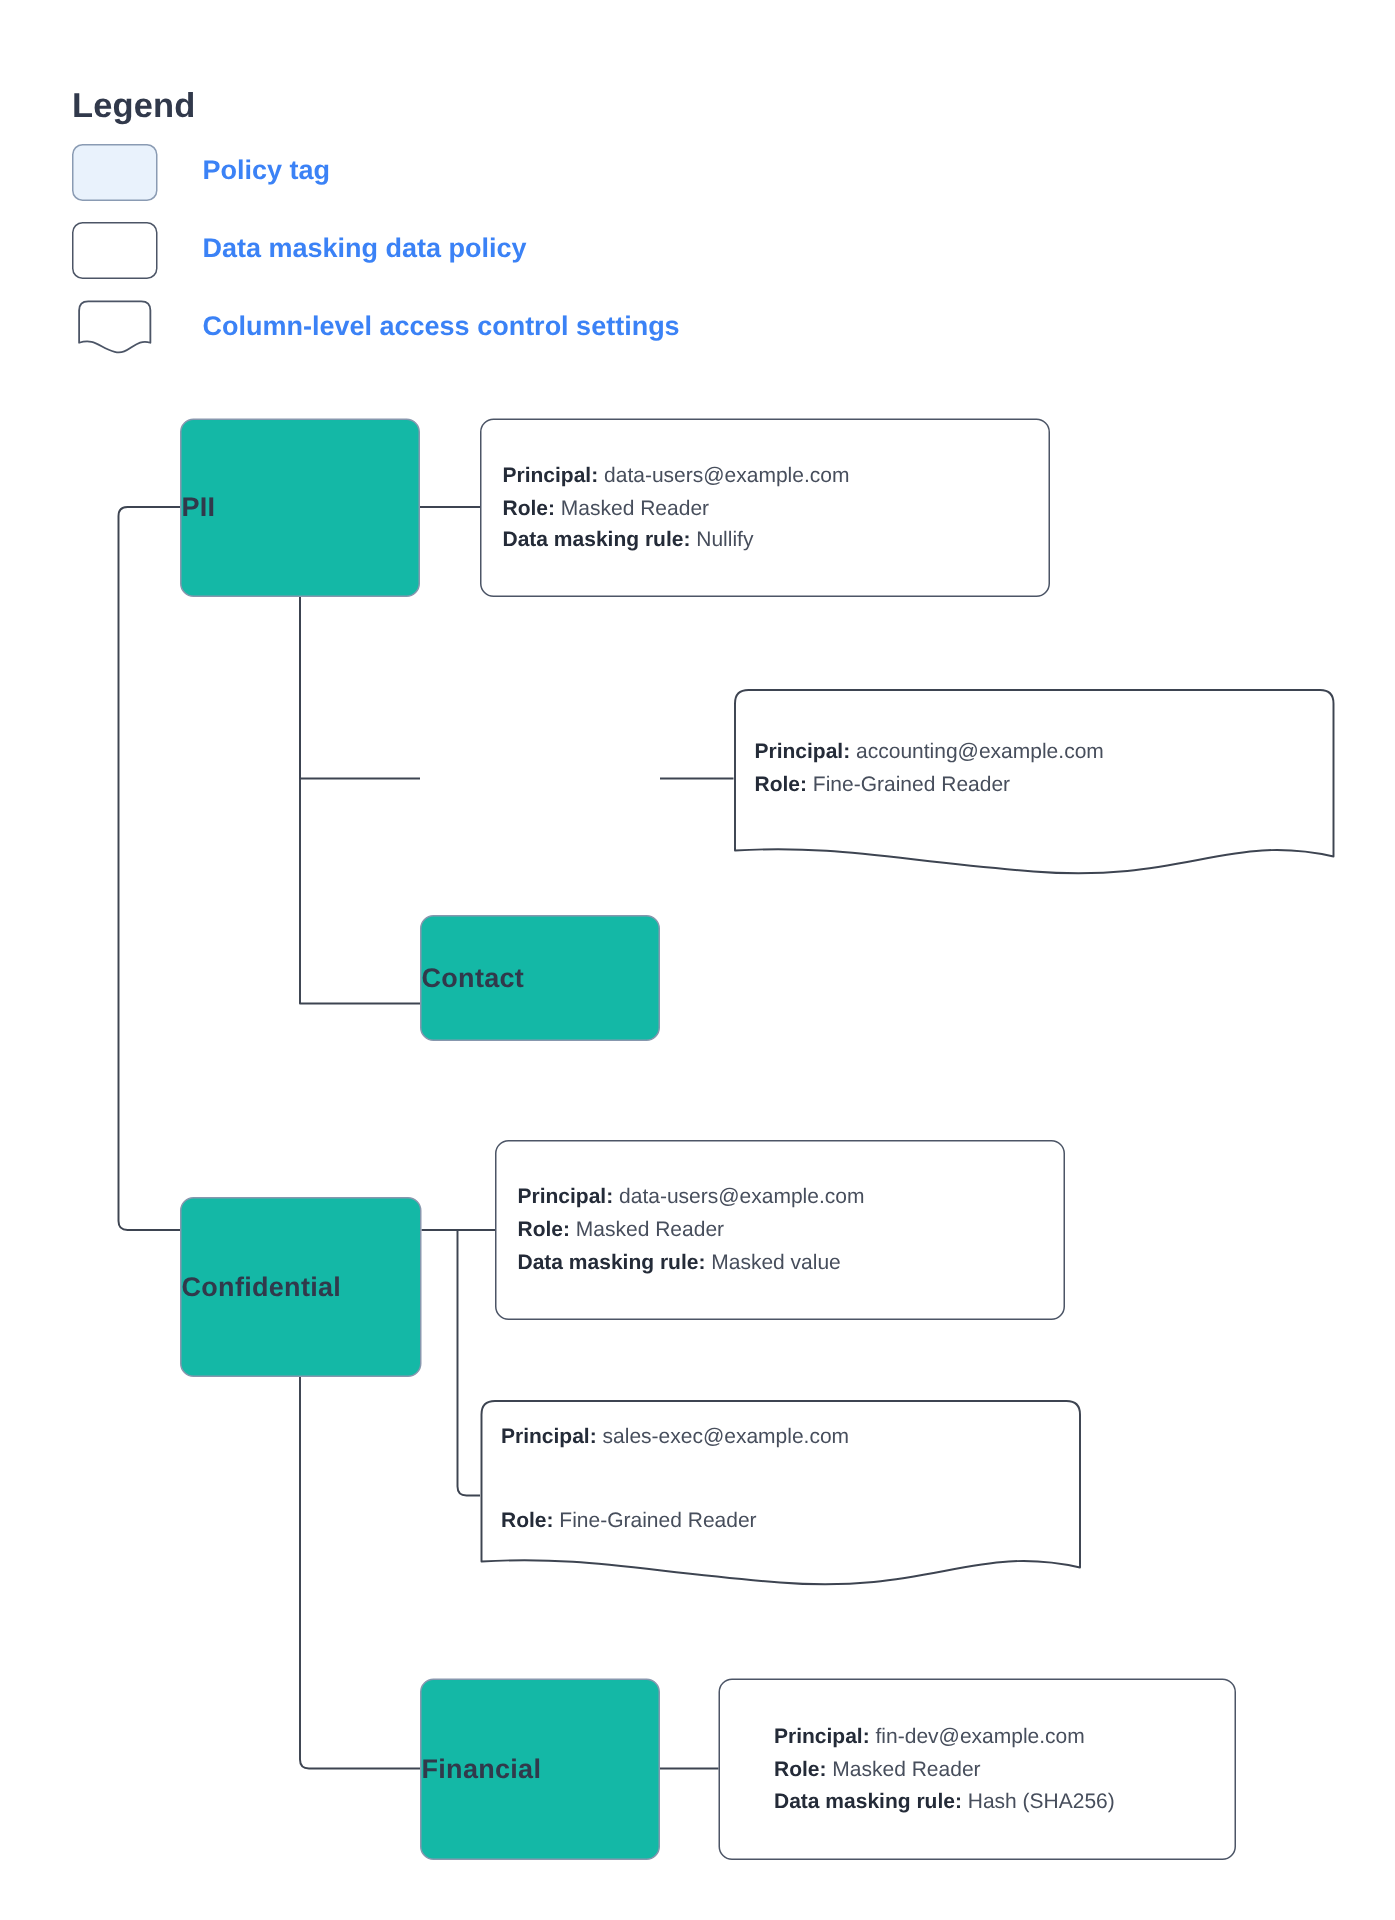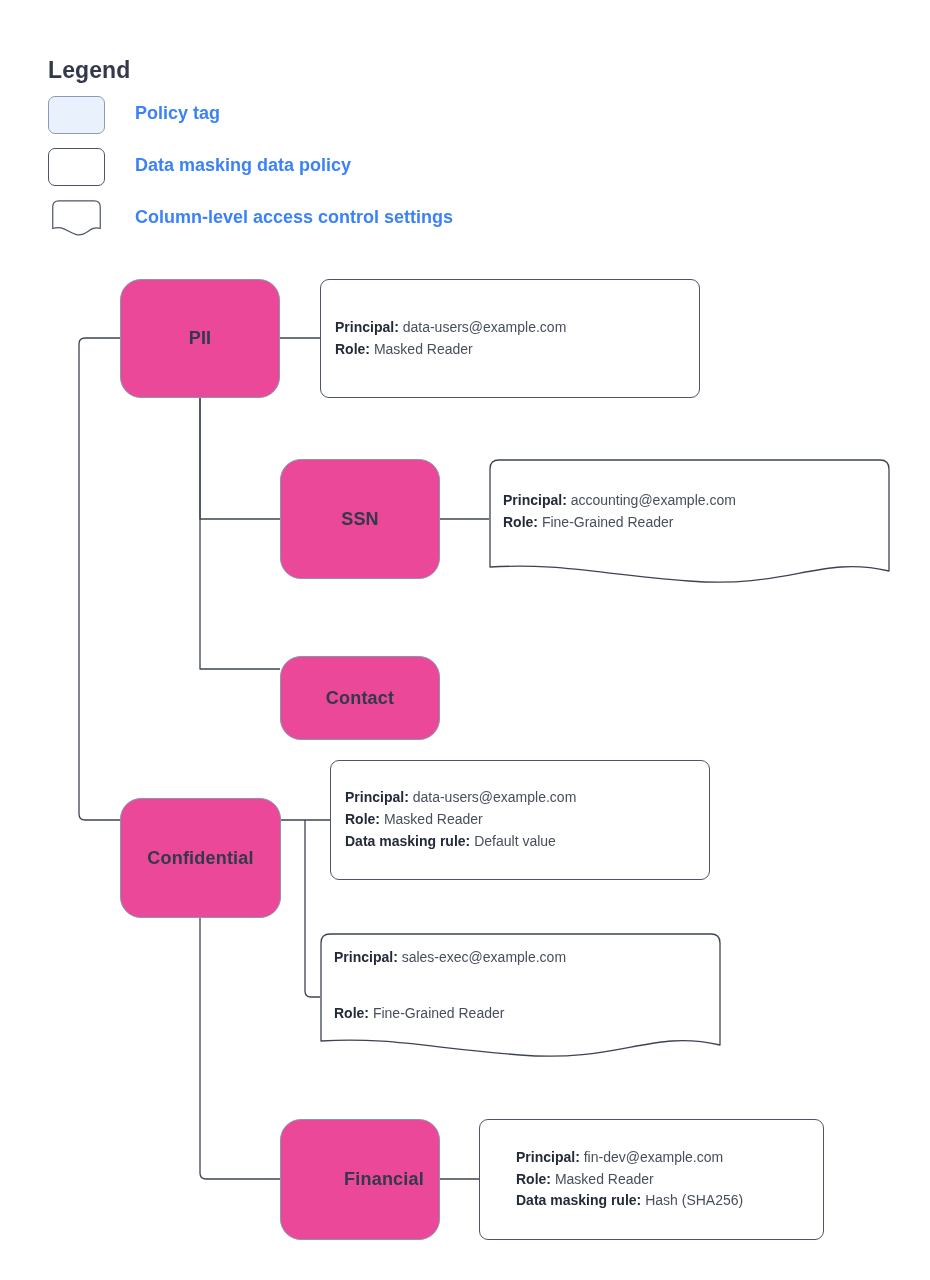--- a/index.html
+++ b/index.html
@@ -63,26 +63,26 @@
     left: 87px;
     top: 7px;
     font-size: 18px;
     font-weight: bold;
     color: #3b82f6;
     white-space: nowrap;
   }
   .node {
     position: absolute;
     box-sizing: border-box;
-    background: #ec4899;
+    background: #14b8a6;
     border: 1.3px solid #8797ae;
-    border-radius: 21px;
+    border-radius: 9px;
     display: flex;
     align-items: center;
-    justify-content: center;
+    justify-content: flex-start;
   }
   .node-label {
     font-size: 18px;
     font-weight: bold;
     color: #31394b;
     text-align: center;
     letter-spacing: 0.2px;
   }
   .policy {
     position: absolute;
@@ -174,45 +174,46 @@
       <path d="M1 8 Q1 1 8 1 L49 1 Q56 1 56 8 L56 33
                C44 29 40 43 28.5 40 C17 37 13 29 1 33 Z" fill="#ffffff" stroke="#4c5566" stroke-width="1.4" stroke-linejoin="round"></path>
     </svg>
     <div class="legend-label">Column-level access control settings</div>
   </div>
 
   <div class="node" style="left:120px; top:279px; width:160px; height:119px;">
     <span class="node-label">PII</span>
   </div>
 
-  <div class="node" style="left:280px; top:459px; width:160px; height:120px;">
-    <span class="node-label">SSN</span>
-  </div>
-
-  <div class="node" style="left:280px; top:610px; width:160px; height:84px;margin-top:46px;">
+
+  <div class="node" style="left:280px; top:610px; width:160px; height:84px;">
     <span class="node-label">Contact</span>
   </div>
 
   <div class="node" style="left:120px; top:760px; width:161px; height:120px;margin-top:38px;">
     <span class="node-label">Confidential</span>
   </div>
 
-  <div class="node" style="left:280px; top:1119px; width:160px; height:121px;padding-left:48px;">
+  <div class="node" style="left:280px; top:1119px; width:160px; height:121px;">
     <span class="node-label">Financial</span>
   </div>
 
   <div class="policy" style="left:320px; top:279px; width:380px; height:119px;">
     <div class="policy-lines">
       <div class="pline">
         <span class="pkey">Principal:</span>
         <span class="pval">data-users@example.com</span>
       </div>
       <div class="pline">
         <span class="pkey">Role:</span>
         <span class="pval">Masked Reader</span>
+      </div>
+      <div class="pline">
+        <span class="pkey">Data masking rule:</span>
+        <span class="pval">Nullify</span>
       </div>
     </div>
   </div>
 
   <div class="policy wavy" style="left:489px; top:459px; width:401px; height:120px;">
     <svg class="wavy-svg" width="401" height="132" viewBox="0 0 401 132" preserveAspectRatio="none">
       <path d="M1 10 Q1 1 10 1 L391 1 Q400 1 400 10 L400 112
                C330 96 300 130 200 122 C110 115 70 104 1 108 Z" fill="#ffffff" stroke="#3d4451" stroke-width="1.3" stroke-linejoin="round"></path>
     </svg>
     <div class="policy-lines" style="position:relative; padding-left:14px; padding-bottom:14px;">
@@ -232,21 +233,21 @@
       <div class="pline">
         <span class="pkey">Principal:</span>
         <span class="pval">data-users@example.com</span>
       </div>
       <div class="pline">
         <span class="pkey">Role:</span>
         <span class="pval">Masked Reader</span>
       </div>
       <div class="pline">
         <span class="pkey">Data masking rule:</span>
-        <span class="pval">Default value</span>
+        <span class="pval">Masked value</span>
       </div>
     </div>
   </div>
 
   <div class="policy wavy" style="left:320px; top:933px; width:401px; height:120px;">
     <svg class="wavy-svg" width="401" height="132" viewBox="0 0 401 132" preserveAspectRatio="none">
       <path d="M1 10 Q1 1 10 1 L391 1 Q400 1 400 10 L400 112
                C330 96 300 130 200 122 C110 115 70 104 1 108 Z" fill="#ffffff" stroke="#3d4451" stroke-width="1.3" stroke-linejoin="round"></path>
     </svg>
     <div class="policy-lines" style="position:relative; padding-left:14px; padding-bottom:14px;gap:36px;">

